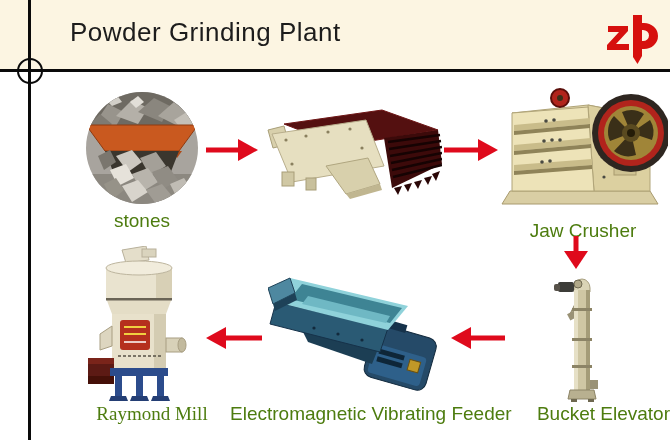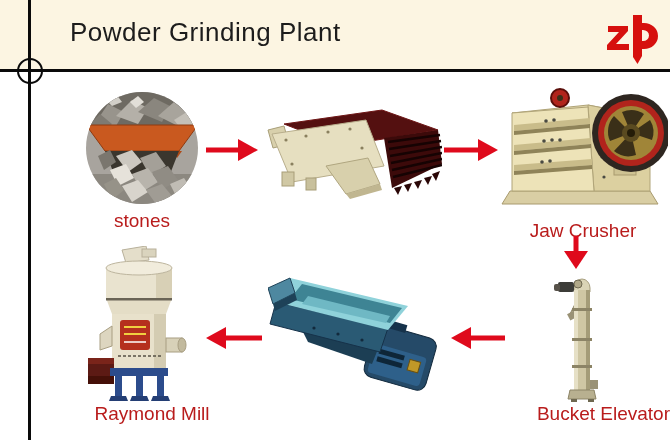--- a/index.html
+++ b/index.html
@@ -15,21 +15,21 @@
     position:absolute;left:17px;top:58px;width:26px;height:26px;
     border:2.5px solid #0a0a0a;border-radius:50%;box-sizing:border-box;background:transparent;
   }
   .page-title{
     position:absolute;left:50px;top:17px;font-size:26px;color:#1c1c1c;
     letter-spacing:.5px;white-space:nowrap;margin-left:20px;
   }
   .logo{position:absolute;left:604px;top:10px;width:56px;height:56px;}
   .fig{position:absolute;}
   .stage-label{
-    position:absolute;font-size:19px;color:#b91c1c;text-align:center;white-space:nowrap;
+    position:absolute;font-size:19px;color:#4d7c0f;text-align:center;white-space:nowrap;
   }
   .arrow{position:absolute;}
 </style>
 </head>
 <body>
 
 <div class="canvas">
 
   <div class="header-bg"></div>
   <div class="rule-h"></div>
@@ -239,20 +239,21 @@
       <polygon points="40,30 122,50 118,57 34,38" fill="#6fb8c4"></polygon>
       <polygon points="0,22 22,12 27,27 5,38" fill="#4e88a0" stroke="#1e4258" stroke-width="1"></polygon>
       <polygon points="5,38 27,27 29,34 7,45" fill="#1e4258"></polygon>
       <g fill="#12293c">
         <circle cx="46" cy="62" r="1.6"></circle>
           <circle cx="70" cy="68" r="1.6"></circle>
           <circle cx="94" cy="74" r="1.6"></circle>
       </g>
     </svg>
   </div>
+  <div class="stage-label" style="left:230px;top:403px;width:278px;">Electromagnetic Vibrating Feeder</div>
 
   <div class="arrow" style="left:206px;top:327px;">
     <svg width="56" height="22" viewBox="0 0 56 22">
       <polygon points="20,0 0,11 20,22" fill="#df0a1c"></polygon>
       <rect x="19" y="8.5" width="37" height="5" fill="#df0a1c"></rect>
     </svg>
   </div>
 
   <div class="fig" style="left:82px;top:246px;width:116px;height:158px;">
     <svg width="116" height="158" viewBox="0 0 116 158">
@@ -288,15 +289,15 @@
         <rect x="54" y="130" width="7" height="20"></rect>
         <rect x="75" y="130" width="7" height="20"></rect>
       </g>
       <g fill="#243e74">
         <polygon points="29,150 44,150 46,155 27,155"></polygon>
         <polygon points="50,150 65,150 67,155 48,155"></polygon>
         <polygon points="71,150 86,150 88,155 69,155"></polygon>
       </g>
     </svg>
   </div>
-  <div class="stage-label" style="left:82px;top:403px;width:140px;">Raymond Mill</div>
+  <div class="stage-label" style="left:82px;top:403px;width:140px;font-family:Liberation Serif, serif;">Raymond Mill</div>
 
 </div>
 
 </body></html>

